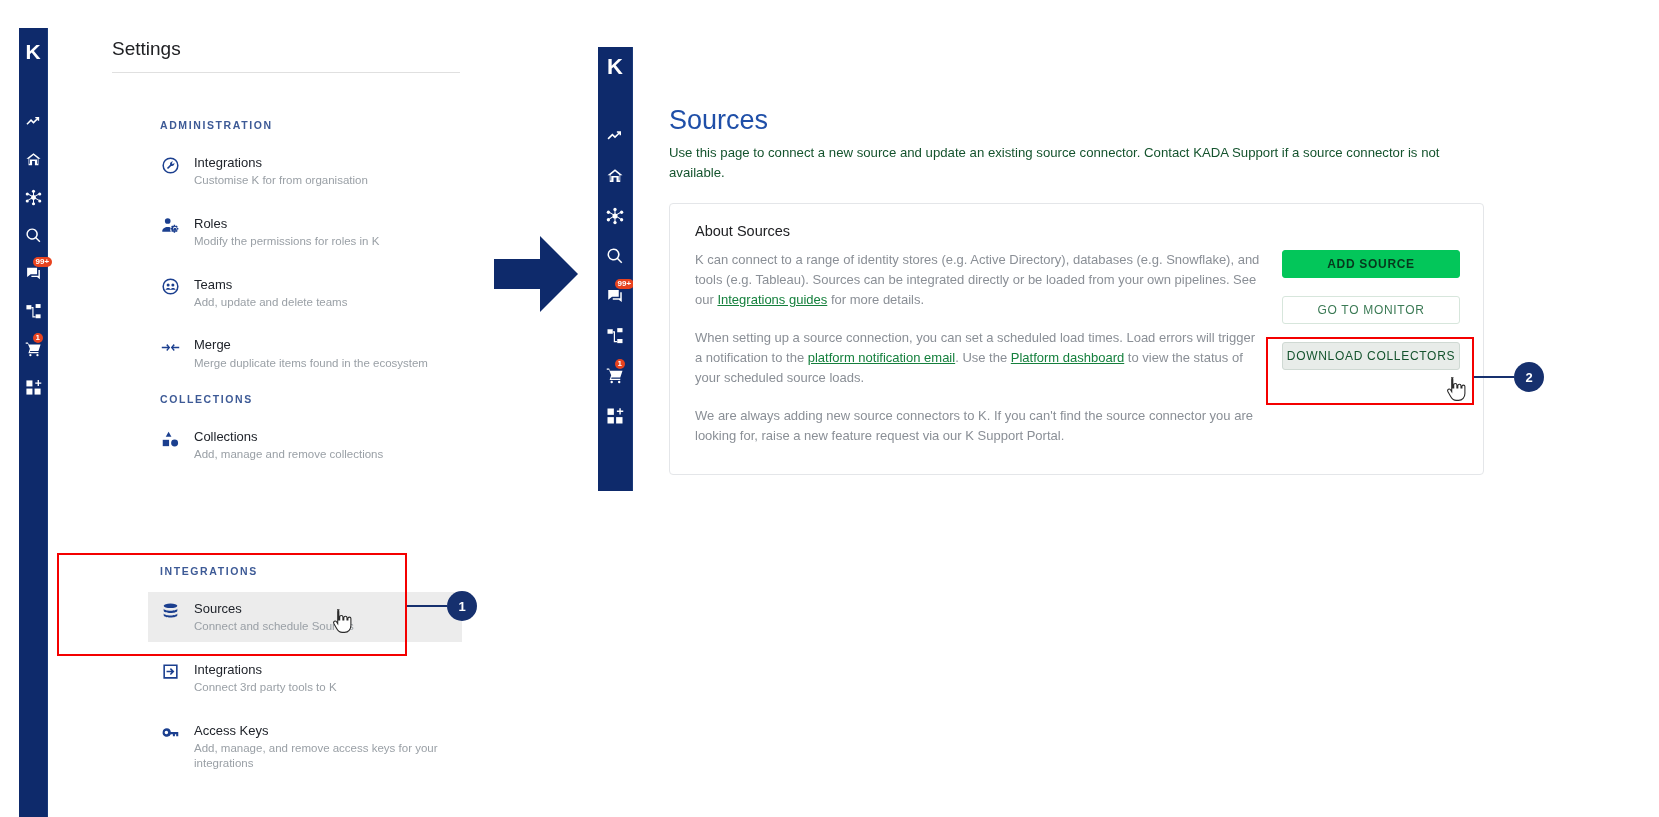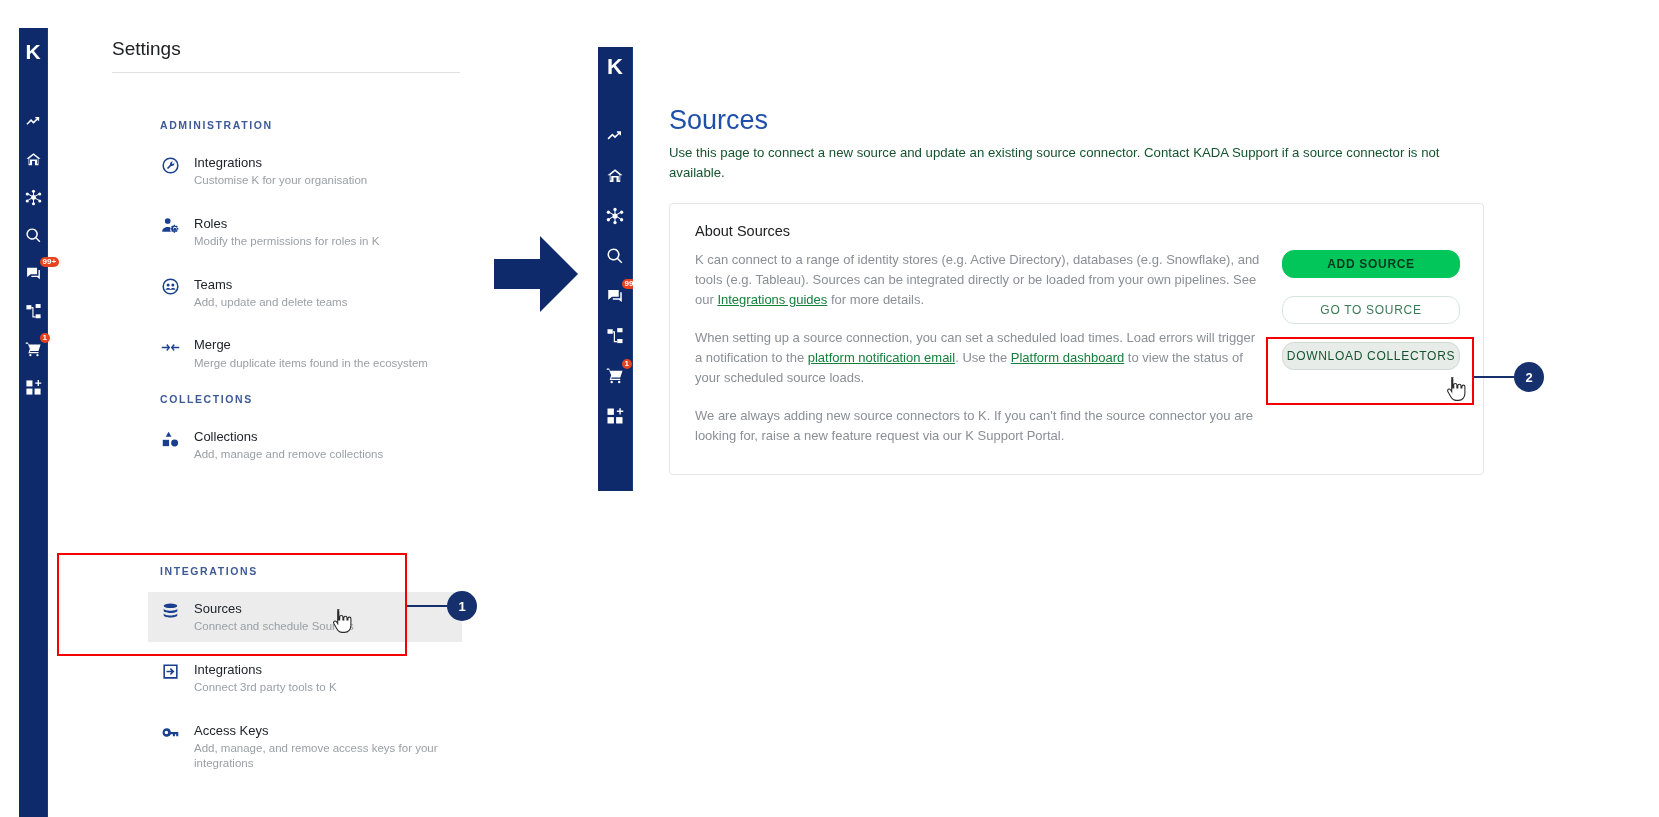--- a/index.html
+++ b/index.html
@@ -38,21 +38,20 @@
   .badge {
     position:absolute;
     background:#e8431f;
     color:#fff;
     border-radius:999px;
     font-weight:bold;
     display:flex;
     align-items:center;
     justify-content:center;
     line-height:1;
-    margin-left:7px;
   }
 
   
   #rail-left { left:19px; top:28px; width:29px; height:789px; }
   #rail-left .logo { font-size:21px; margin-top:13px; margin-bottom:40px; }
   #rail-left .rail-icon { width:29px; height:38px; }
   #rail-left .rail-icon svg { width:17px; height:17px; }
   #rail-left .badge { font-size:8px; padding:1px 3px; top:3px; left:14px; }
 
   
@@ -155,21 +154,21 @@
     font-size:13px; color:#8a8f96; line-height:1.52;
   }
   #about-p1 { top:46px; }
   #about-p2 { top:124px; }
   #about-p3 { top:202px; }
   .inline-link { color:#15803d; text-decoration:underline; cursor:pointer;margin-top:36px; }
 
   .src-btn {
     position:absolute; width:178px; height:28px;
     display:flex; align-items:center; justify-content:center;
-    font-size:12px; letter-spacing:0.7px; border-radius:12px;
+    font-size:12px; letter-spacing:0.7px; border-radius:3px;
     font-family:"Liberation Sans", sans-serif;
   }
   #btn-add-source {
     left:612px; top:46px; background:#03c65a; color:#06391d;
     border:1px solid #03c65a; font-weight:bold;
   }
   #btn-go-monitor {
     left:612px; top:92px; background:#ffffff; color:#3b7a55;
     border:1px solid #d7e6dc;
   }
@@ -253,21 +252,21 @@
 
     <div class="menu-row">
       <span class="menu-ico">
         <svg viewBox="0 0 24 24">
             <path d="M12 1.8A10.2 10.2 0 1022.2 12 10.2 10.2 0 0012 1.8zm0 1.9a8.3 8.3 0 110 16.6 8.3 8.3 0 010-16.6z"></path>
             <path d="M15.4 7.1a3.1 3.1 0 00-3.9 3.9l-4 4 1.4 1.5 4-4a3.1 3.1 0 003.9-3.9l-1.8 1.8-1.5-1.5z"></path>
           </svg>
       </span>
       <span>
         <span class="menu-title">Integrations</span>
-        <div class="menu-sub">Customise K for your organisation</div>
+        <div class="menu-sub">Customise K for from organisation</div>
       </span>
     </div>
 
     <div class="menu-row">
       <span class="menu-ico">
         <svg viewBox="0 0 24 24">
             <circle cx="8.5" cy="6.3" r="3.6"></circle>
             <path d="M1.6 19.3c0-3.4 3.1-5.4 6.9-5.4 1.3 0 2.5.2 3.5.6-.3.7-.5 1.5-.5 2.3 0 1.1.3 2.2.9 3H1.6z"></path>
             <circle cx="17.6" cy="16.6" r="1.9"></circle>
             <path d="M17.6 11.3l.7 1.6 1.7-.4.9 1.6-1.2 1.3.5 1.6 1.7.4v1.8l-1.7.4-.5 1.6 1.2 1.3-.9 1.6-1.7-.4-.7 1.6h-1.9l-.6-1.6-1.7.4-1-1.6 1.2-1.3-.4-1.6-1.8-.4v-1.8l1.8-.4.4-1.6-1.2-1.3 1-1.6 1.7.4.6-1.6z" opacity="0"></path>
@@ -457,21 +456,21 @@
       <span>K can connect to a range of identity stores (e.g. Active Directory), databases (e.g. Snowflake), and tools (e.g. Tableau). Sources can be integrated directly or be loaded from your own pipelines. See our </span><span class="inline-link">Integrations guides</span><span> for more details.</span>
     </div>
 
     <div class="about-para" id="about-p2">
       <span>When setting up a source connection, you can set a scheduled load times. Load errors will trigger a notification to the </span><span class="inline-link">platform notification email</span><span>. Use the </span><span class="inline-link">Platform dashboard</span><span> to view the status of your scheduled source loads.</span>
     </div>
 
     <div class="about-para" id="about-p3">We are always adding new source connectors to K. If you can't find the source connector you are looking for, raise a new feature request via our K Support Portal.</div>
 
     <div class="src-btn" id="btn-add-source">ADD SOURCE</div>
-    <div class="src-btn" id="btn-go-monitor">GO TO SOURCE</div>
+    <div class="src-btn" id="btn-go-monitor">GO TO MONITOR</div>
     <div class="src-btn" id="btn-download-collectors">DOWNLOAD COLLECTORS</div>
   </div>
 </div>
 
 <svg class="cursor" id="cursor-2" viewBox="0 0 22 28">
   <path d="M7 1.8c1 0 1.8.8 1.8 1.8v8.3h.9V9.1c0-.9.7-1.6 1.6-1.6.9 0 1.6.7 1.6 1.6v2.8h.9v-2c0-.9.7-1.6 1.6-1.6.9 0 1.6.7 1.6 1.6v2h.9v-1.3c0-.9.7-1.5 1.5-1.5.9 0 1.5.6 1.5 1.5v6.9c0 3.9-2.5 6.9-6.3 6.9h-2.4c-3 0-4.2-1.6-5.4-3.6l-3-5.2c-.5-.9-.2-1.8.6-2.3.7-.4 1.6-.2 2.1.5l1.2 1.8V3.6c0-1 .8-1.8 1.8-1.8z" fill="#ffffff" stroke="#2b2b2b" stroke-width="1.1"></path>
 </svg>
 
 <div class="red-box" id="red-box-2"></div>
 <div class="callout-line" id="callout-line-2"></div>

